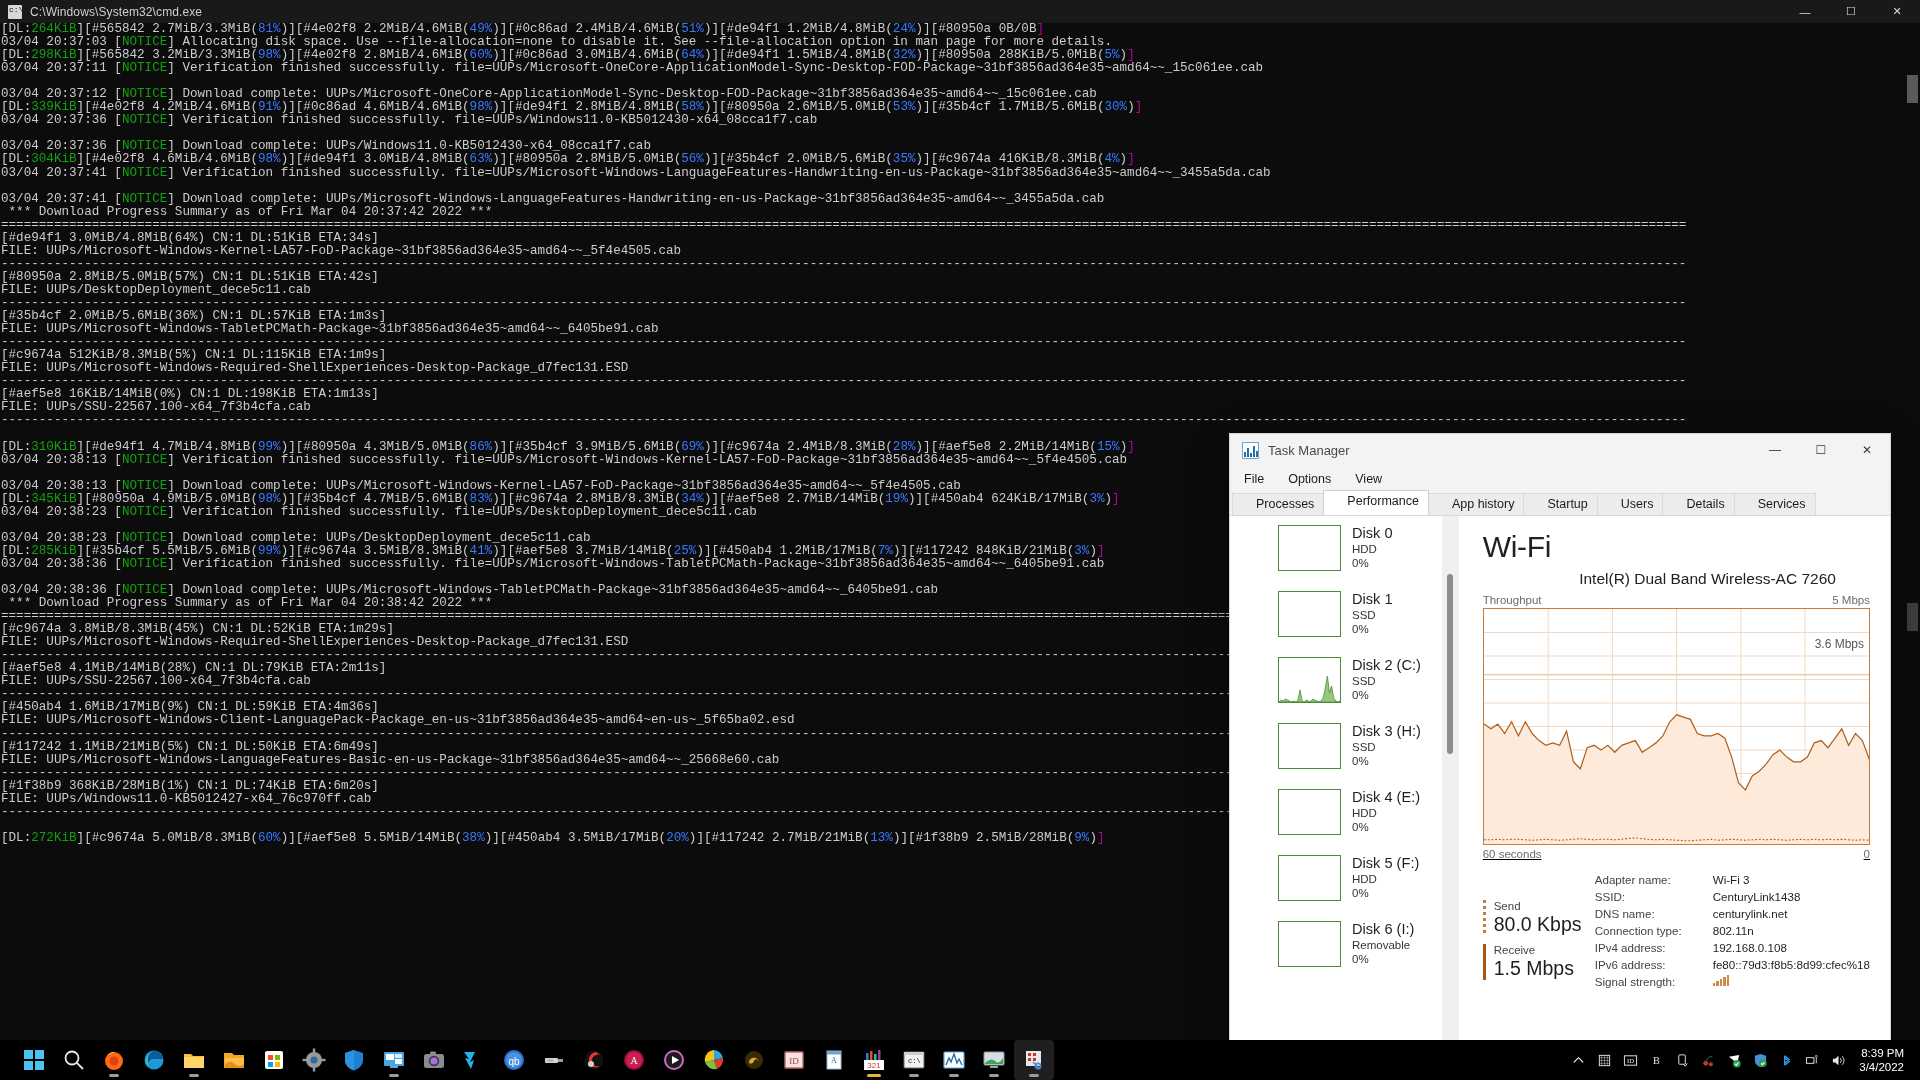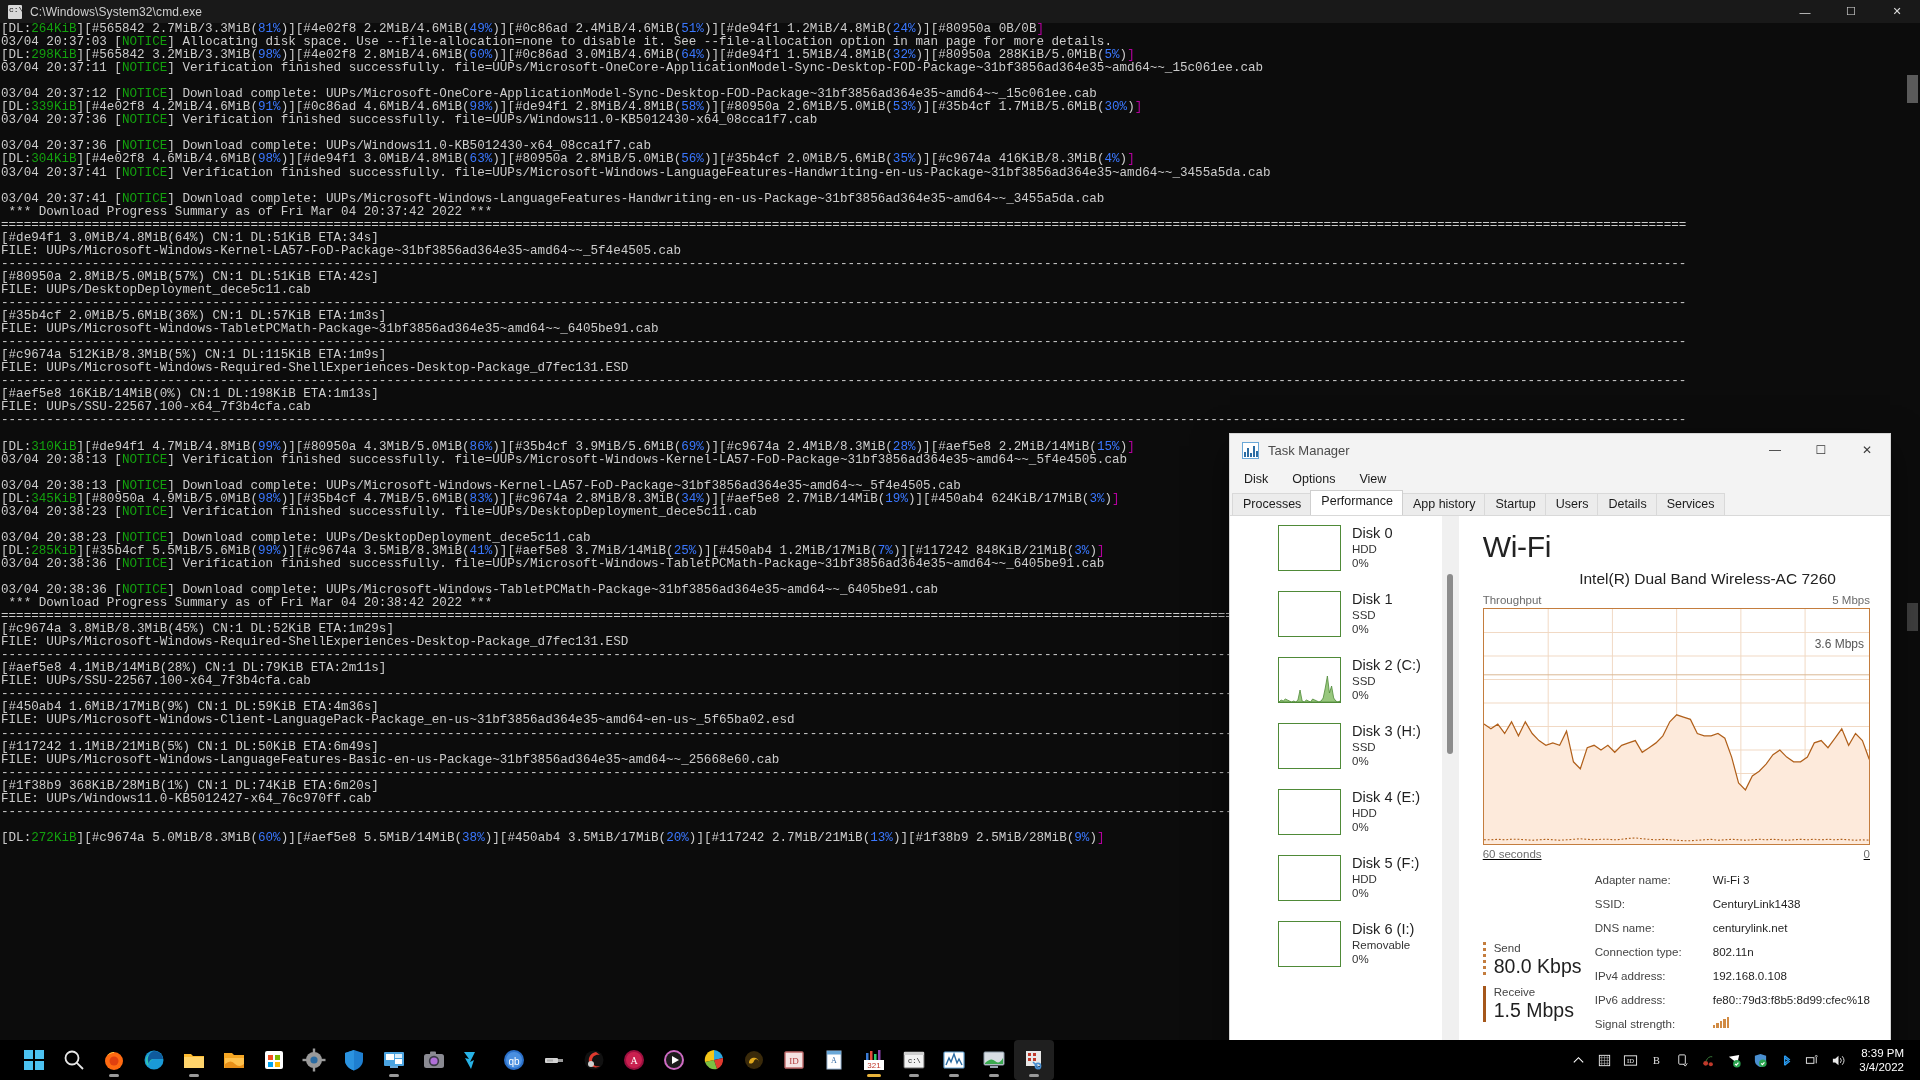--- a/index.html
+++ b/index.html
@@ -85,21 +85,21 @@
   }
 
   #tm-menubar { height:25px; display:flex; align-items:center; padding-left:12px; gap:20px; background:#f3f3f3;}
   #tm-menubar .mi { font-size:12.5px; color:#1b1b1b; padding:2px 2px; }
 
   #tm-tabstrip {
     height:25px; display:flex; align-items:flex-end; padding-left:2px;
     background:#f3f3f3; border-bottom:1px solid #d9d9d9; position:relative;
   }
   #tm-tabstrip .tab {
-    font-size:12.5px; color:#1b1b1b; padding:3px 9px 4px 10px;
+    font-size:12.5px; color:#1b1b1b; padding:3px 9px 4px 23px;
     border:1px solid #d9d9d9; border-bottom:none; background:#ececec;
     margin-right:-1px; height:22px; line-height:15px;
   }
   #tm-tabstrip .tab.active {
     background:#ffffff; border-color:#cfcfcf; height:25px;
     position:relative; z-index:2; font-weight:normal;
   }
 
   #tm-content { position:absolute; left:0; top:82px; right:0; bottom:40px; background:#ffffff; display:flex;padding-left:36px; }
 
@@ -149,21 +149,21 @@
   .stat-blk { display:flex; margin-bottom:8px; }
   .stat-bar { width:3px; margin-right:8px; flex:0 0 auto; }
   .stat-bar.dotted {
     background-image:linear-gradient(#c47d3e 55%, transparent 0);
     background-size:3px 6px; background-repeat:repeat-y;
   }
   .stat-bar.solid { background:#a5571b; }
   .stat-lbl { font-size:11.5px; color:#444; line-height:13px; }
   .stat-val { font-size:19.5px; color:#1f1f1f; line-height:23px; }
 
-  #stats-right { flex:1; display:grid; grid-template-columns:118px 1fr; row-gap:11px; align-content:start; padding-top:1px;}
+  #stats-right { flex:1; display:grid; grid-template-columns:118px 1fr; row-gap:4px; align-content:start; padding-top:1px;}
   #stats-right .k { font-size:11.6px; color:#444; }
   #stats-right .v { font-size:11.6px; color:#1f1f1f; }
 
   #signal-bars { display:inline-flex; align-items:flex-end; height:11px; gap:1px; }
   #signal-bars i { display:block; width:2.5px; background:#d18b44; }
 
   #tm-footer {
     position:absolute; left:0; right:0; bottom:0; height:40px; background:#f0f0f0;
     display:flex; align-items:center; padding-left:14px; gap:9px;
     border-top:1px solid #e2e2e2;
@@ -246,21 +246,21 @@
     </span>
     <span id="tm-title">Task Manager</span>
     <div id="tm-winbtns">
       <div class="tmwb">—</div>
       <div class="tmwb">☐</div>
       <div class="tmwb close">✕</div>
     </div>
   </div>
 
   <div id="tm-menubar">
-    <span class="mi">Disk</span>
+    <span class="mi">File</span>
     <span class="mi">Options</span>
     <span class="mi">View</span>
   </div>
 
   <div id="tm-tabstrip">
       <div class="tab">Processes</div>
       <div class="tab active">Performance</div>
       <div class="tab">App history</div>
       <div class="tab">Startup</div>
       <div class="tab">Users</div>

